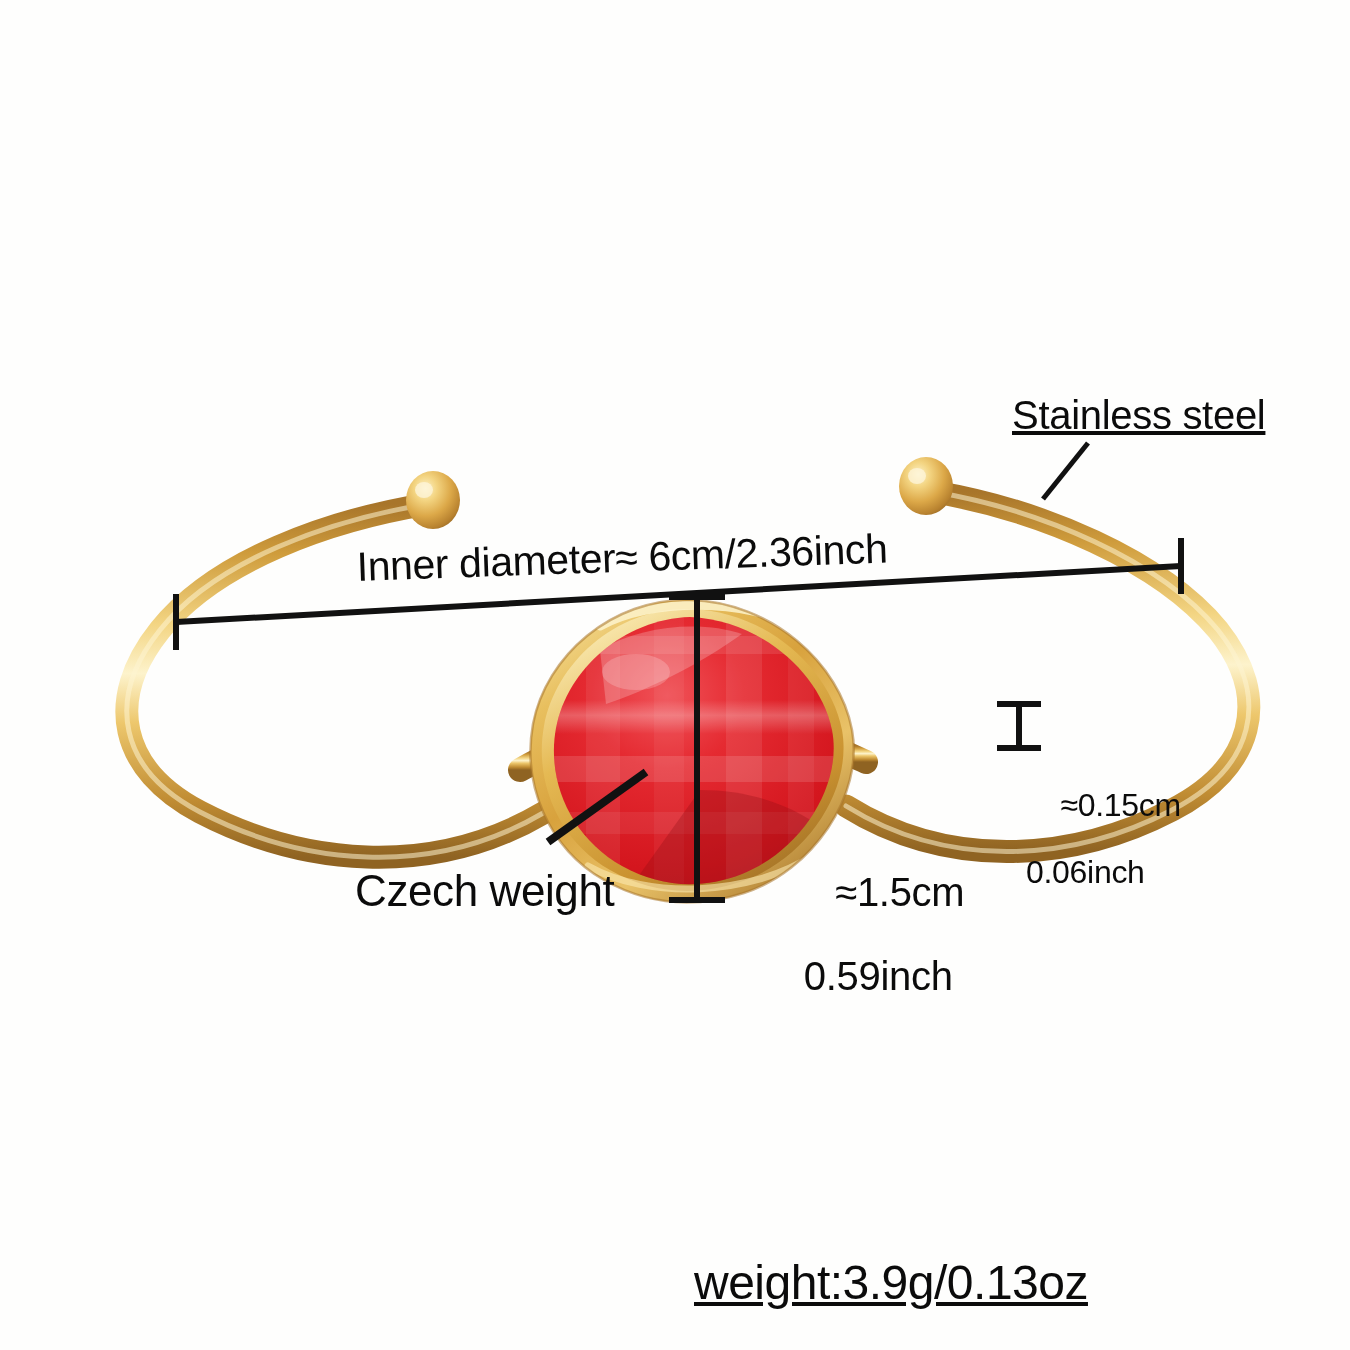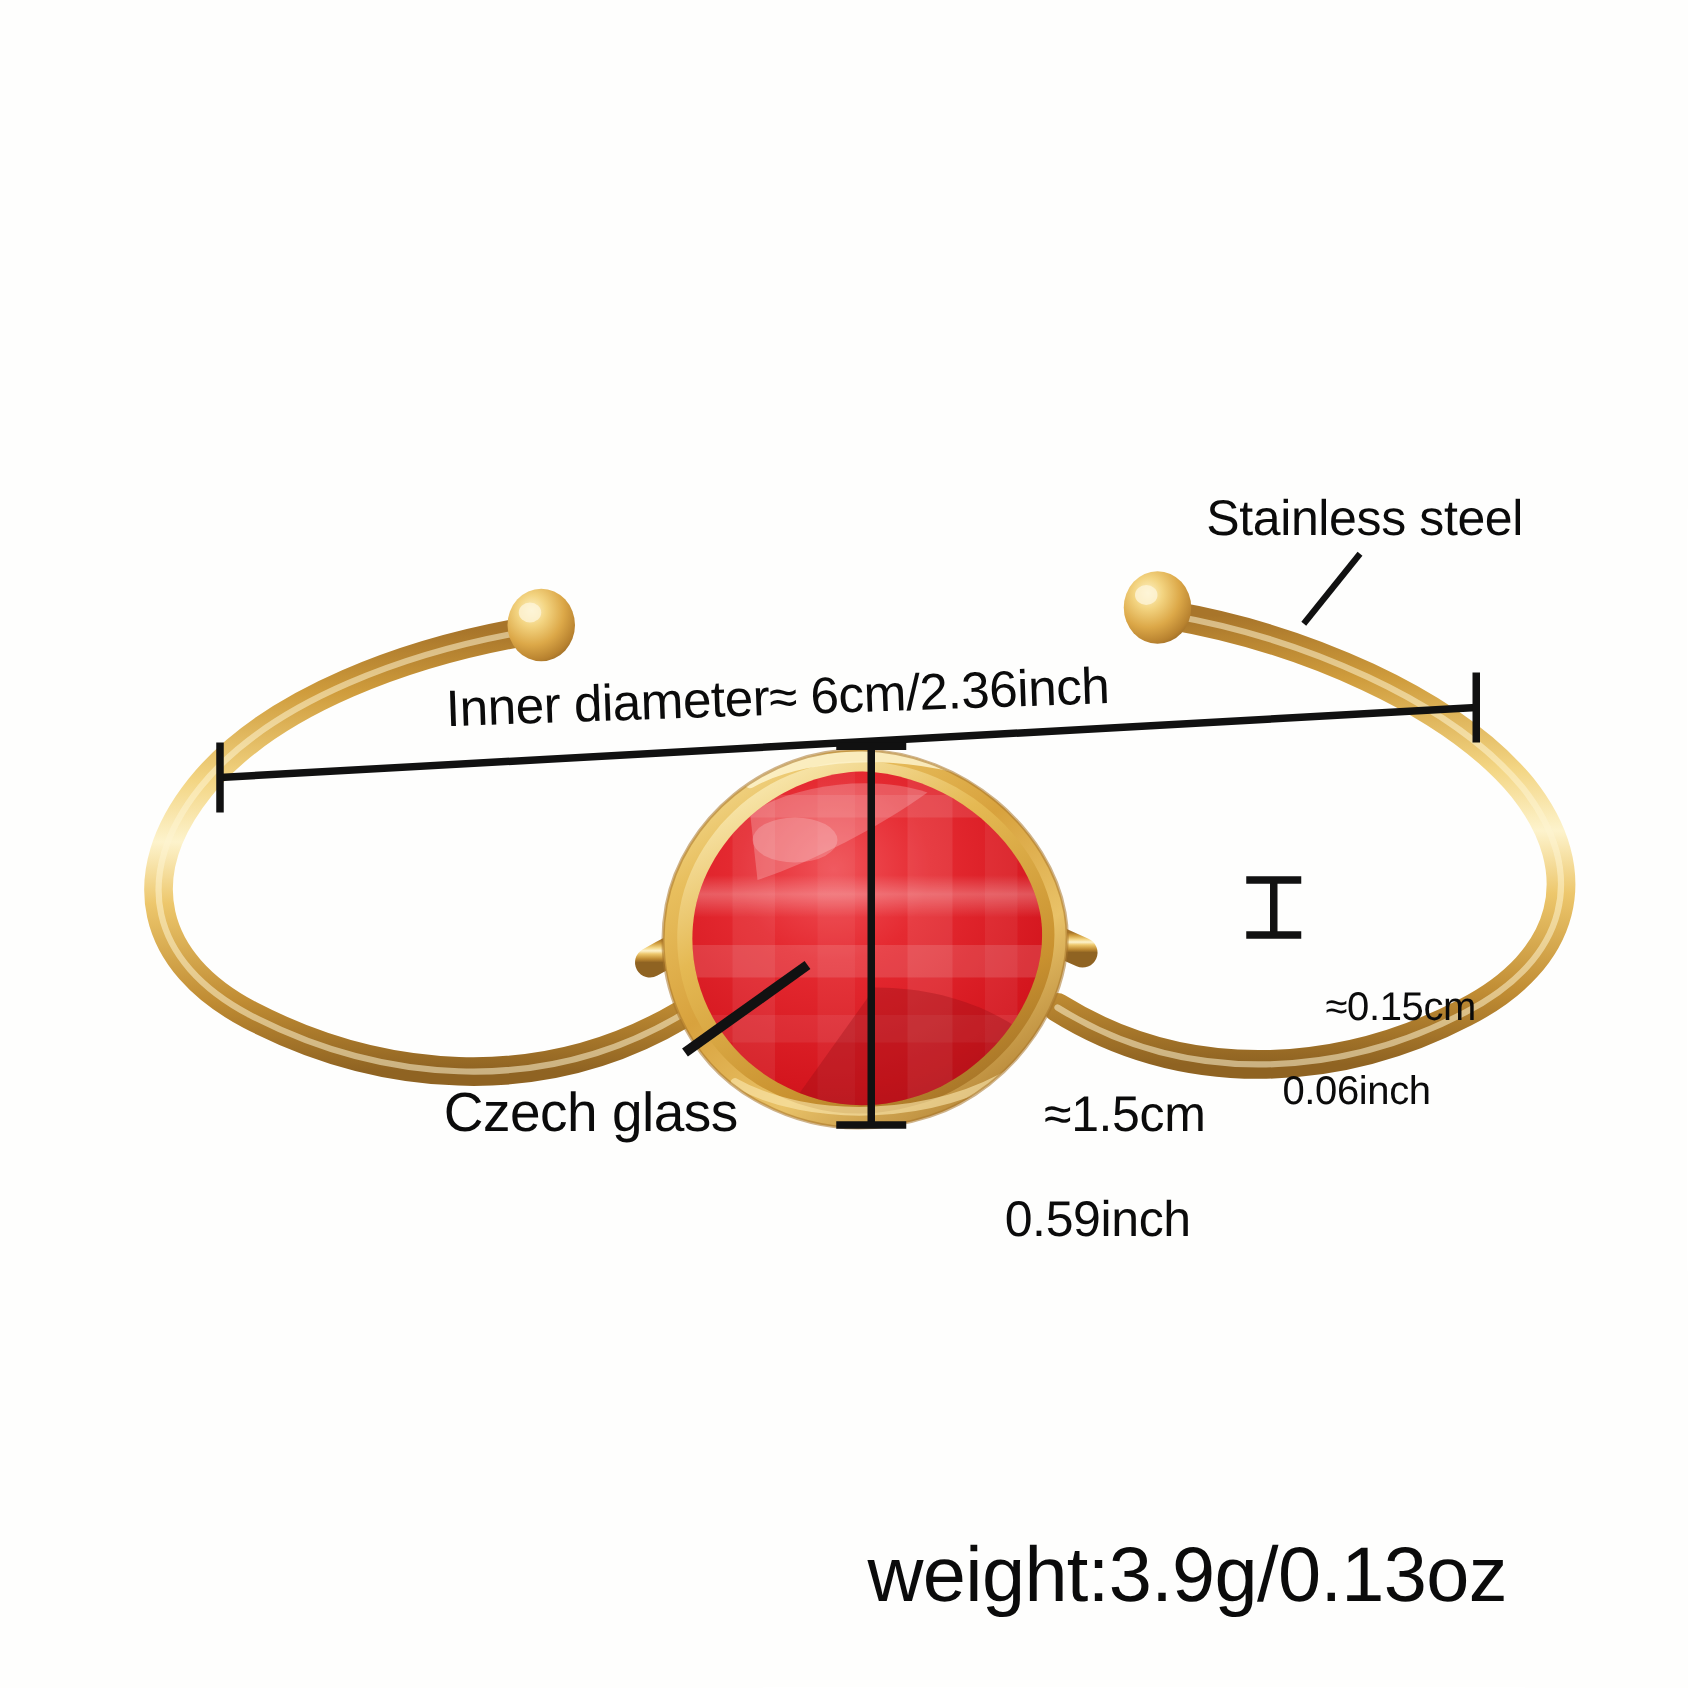--- a/index.html
+++ b/index.html
@@ -25,24 +25,25 @@
   }
   .txt {
     position: absolute;
     color: #0b0b0b;
     white-space: pre;
     font-family: "Liberation Sans", sans-serif;
     font-weight: 400;
     line-height: 1.05;
   }
   #label-stainless {
-    left: 965px;
+    left: 1012px;
     top: 394px;
     font-size: 40px;
     letter-spacing: -0.3px;
+    text-decoration: underline;
   }
   #label-diameter {
     left: 356px;
     top: 546px;
     font-size: 41px;
     letter-spacing: -0.4px;
     transform: rotate(-2.0deg);
     transform-origin: left top;
   }
   #label-czech {
@@ -60,23 +61,24 @@
   #label-stone-size .l2 { display: block; margin-left: 0px; text-align: center; }
   #label-thickness {
     left: 1026px;
     top: 755px;
     font-size: 32px;
     letter-spacing: -0.3px;
   }
   #label-thickness .l2 { display: block; margin-left: 0px; }
   #label-weight {
     left: 694px;
-    top: 1228px;
-    font-size: 62px;
+    top: 1258px;
+    font-size: 48px;
     letter-spacing: -0.5px;
+    text-decoration: underline;
   }
 </style>
 </head>
 <body>
 
 <div id="stage">
 
   <svg id="artwork" viewBox="0 0 1350 1350" xmlns="http://www.w3.org/2000/svg">
     <defs>
 
@@ -259,21 +261,21 @@
     </g>
     <g>
       <line x1="548" y1="842" x2="646" y2="772" stroke="#111111" stroke-width="8"></line>
     </g>
   </svg>
 
   <div class="txt" id="label-stainless">Stainless steel</div>
 
   <div class="txt" id="label-diameter">Inner diameter≈ 6cm/2.36inch</div>
 
-  <div class="txt" id="label-czech">Czech glass</div>
+  <div class="txt" id="label-czech">Czech weight</div>
 
   <div class="txt" id="label-stone-size">
     <span class="l1">≈1.5cm</span>
     <span class="l2">0.59inch</span>
   </div>
 
   <div class="txt" id="label-thickness">
     <span class="l1">≈0.15cm</span>
     <span class="l2">0.06inch</span>
   </div>

